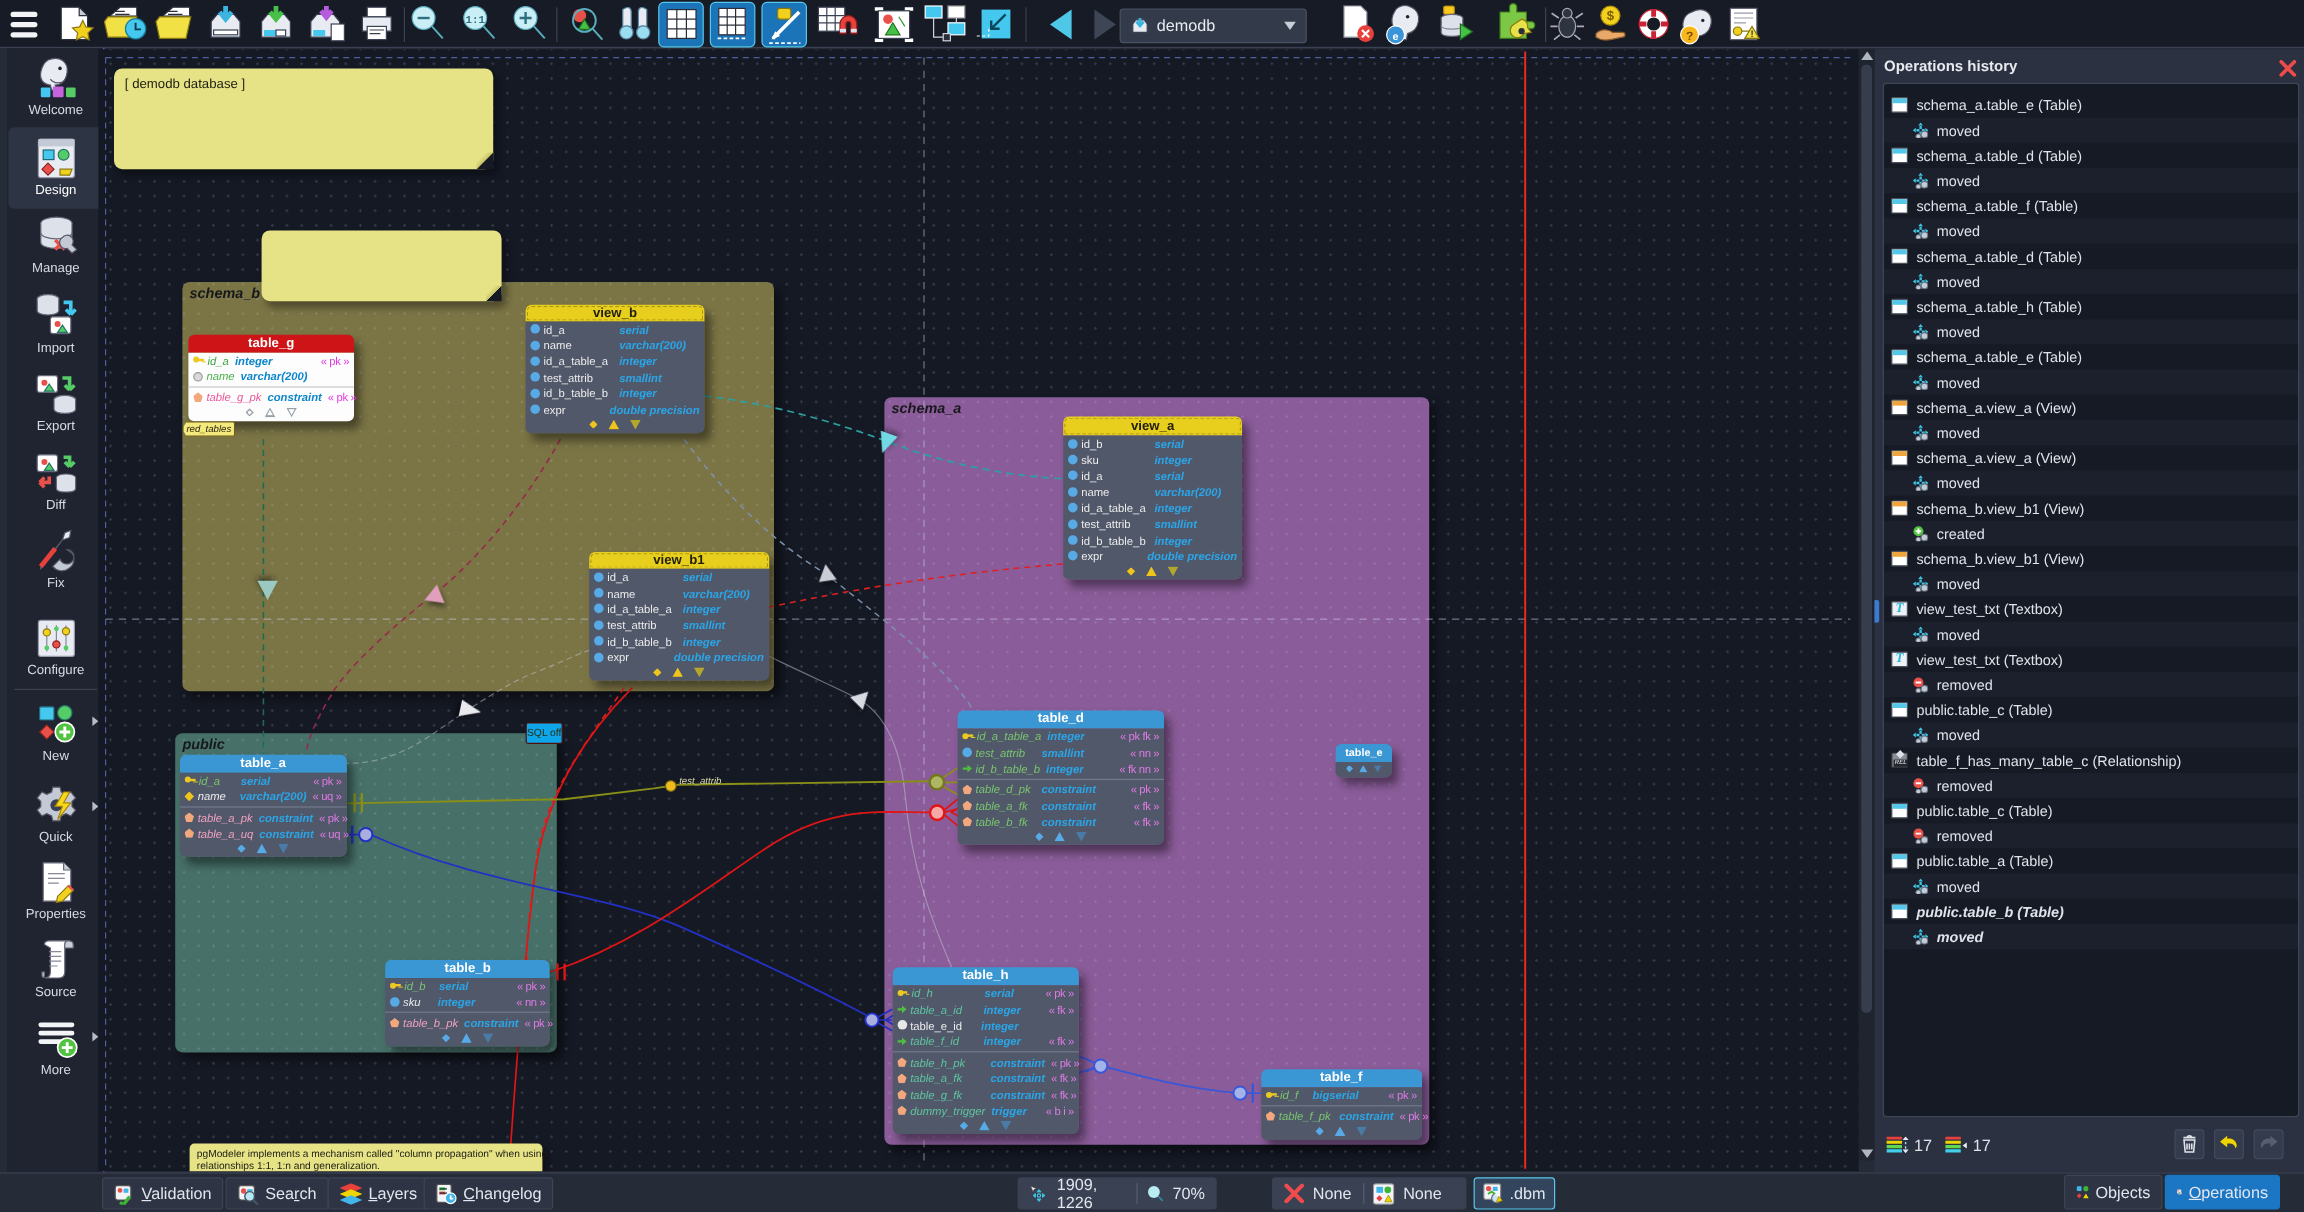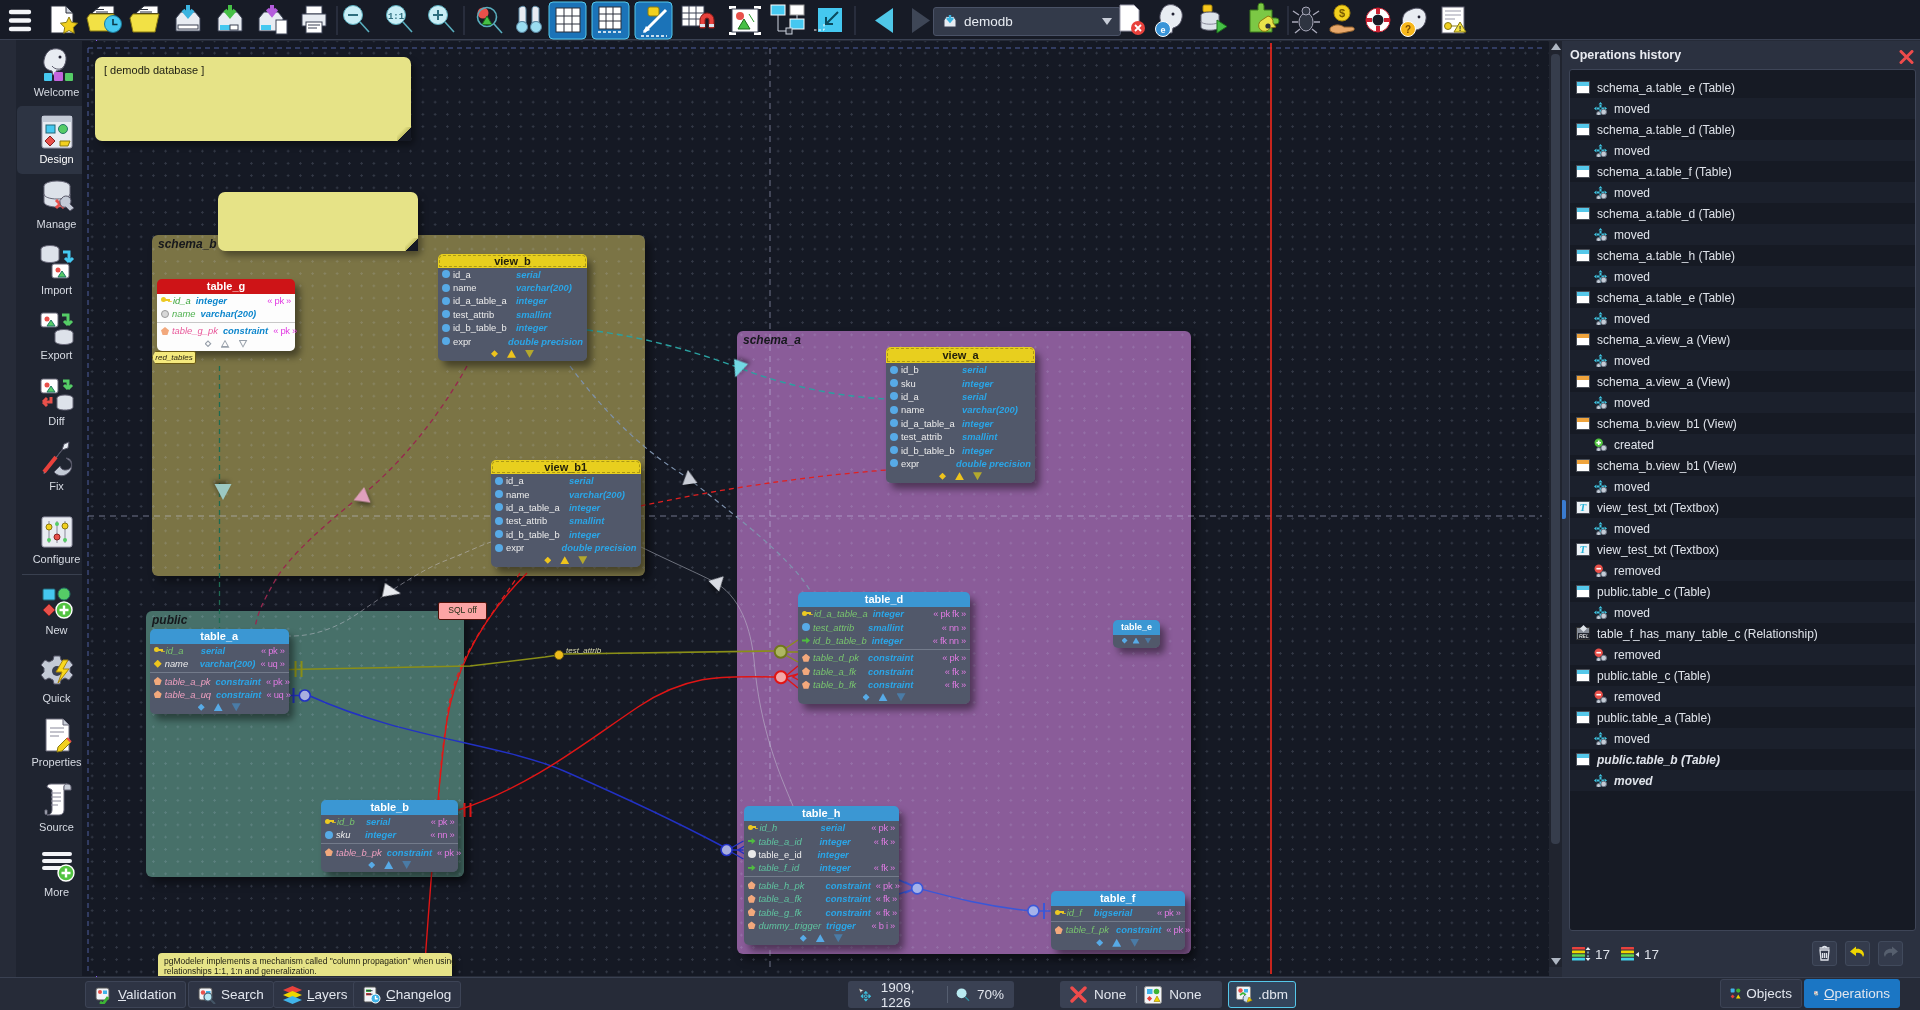--- a/index.html
+++ b/index.html
@@ -1,19 +1,19 @@
 <!DOCTYPE html>
 <html><head><meta charset="utf-8">
 <style>
 *{margin:0;padding:0;box-sizing:border-box}
 html,body{width:1920px;height:1010px;overflow:hidden;background:#262b38;font-family:"Liberation Sans",sans-serif}
 #app{position:relative;width:1920px;height:1010px}
 
 #toolbar{position:absolute;left:0;top:0;width:1920px;height:40px;background:#171b26;border-bottom:1px solid #3a4152}
-#sidebar{position:absolute;left:16px;top:40px;width:81px;height:937px;background:#1f2430;border-right:1px solid #8b5cf6}
+#sidebar{position:absolute;left:6px;top:40px;width:81px;height:937px;background:#1f2430;border-right:1px solid #8b5cf6}
 #canvas{position:absolute;left:82px;top:41px;width:1467px;height:935px;background:#151924;overflow:hidden}
 #canvas .dots{position:absolute;left:0;top:0;right:0;bottom:0;background-image:radial-gradient(circle,rgba(200,212,238,.17) 1px,transparent 1.2px);background-size:12.25px 12.25px;background-position:4px 6px;pointer-events:none;z-index:5}
 
 #panel{position:absolute;left:1562px;top:41px;width:358px;height:936px;background:#2b3140}
 #botbar{position:absolute;left:0;top:977px;width:1920px;height:33px;background:#262b38;border-top:1px solid #3a4152}
 
 .schema{position:absolute;border-radius:6px;box-shadow:5px 6px 8px rgba(0,0,0,.4)}
 .schema b{display:block;font-size:12px;font-style:italic;color:#16181c;padding:2px 0 0 6px;letter-spacing:0}
 
 .tbl{position:absolute;border-radius:6px;box-shadow:5px 6px 7px rgba(0,0,0,.42);font-size:9.4px;z-index:10}
@@ -198,21 +198,21 @@
       <g>
           <rect x="818" y="8" width="24" height="24" fill="#45c8f0"></rect>
           <path d="M838,12 l-12,12 m0,-7 v7 h7" stroke="#0a4a5e" stroke-width="2" fill="none"></path>
           <path d="M814,30 h10 v-6" fill="none" stroke="#fff" stroke-dasharray="2.5,2"></path>
         </g>
       <line x1="855" y1="6" x2="855" y2="35" stroke="#3a4152"></line>
       <path d="M893,8 l-18,12.5 18,12.5z" fill="#4fc8e8"></path>
       <path d="M912,8 l18,12.5 -18,12.5z" fill="#3e4656"></path>
     </svg>
 
-    <div class="abs" style="left:933px;top:7px;width:188px;height:29px;background:#333a4a;border:1px solid #4a5266;border-radius:3px;display:flex;align-items:center;color:#e8ecf2;font-size:13.5px;gap:6px;padding:0 8px">
+    <div class="abs" style="left:933px;top:7px;width:156px;height:29px;background:#333a4a;border:1px solid #4a5266;border-radius:3px;display:flex;align-items:center;color:#e8ecf2;font-size:13.5px;gap:6px;padding:0 8px">
       <svg width="16" height="15" viewBox="0 0 16 15">
           <path d="M2,6 l2.5,-3.5 h7 L14,6 v7 h-12z" fill="#e8ecf2" stroke="#3a4152"></path>
           <path d="M8,1 v6 m-3,-3 l3,3.5 3,-3.5" stroke="#3bb4e0" stroke-width="2.4" fill="none"></path>
         </svg>
       <span>demodb</span>
       <svg width="10" height="7" style="margin-left:auto">
           <path d="M0,0 h10 l-5,7z" fill="#c8cdd8"></path>
         </svg>
     </div>
     <svg class="abs" style="left:1110px;top:0" width="400" height="40" viewBox="0 0 400 40">
@@ -479,21 +479,21 @@
               <span class="mk" style="color:#e23ae2">« pk »</span>
             </div>
           <div class="ft">
               <i class="fd fdo"></i>
               <i class="fu fuo"></i>
               <i class="fv fvo"></i>
             </div>
         </div>
       </div>
       <div class="tag" style="left:70px;top:310px;width:44px;height:13px;font-size:8px;line-height:11px;text-align:center;clip-path:polygon(8% 0,100% 0,100% 100%,8% 100%,0 50%)">red_tables</div>
-      <div class="tag" style="left:356px;top:560.5px;width:49px;height:18px;font-size:8.6px;line-height:14px;text-align:center;background:#fca5a5;border:1.5px solid #501008;color:#243018;font-style:normal">SQL off</div>
+      <div class="tag" style="left:356px;top:560.5px;width:31px;height:18px;font-size:8.6px;line-height:14px;text-align:center;background:#0ea5e9;border:1.5px solid #501008;color:#243018;font-style:normal">SQL off</div>
 
       <div class="tbl" style="left:356px;top:212.5px;width:149px">
         <div class="hd" style="background:#e8cf1e;color:#23200c;height:14px;line-height:14px;outline:1px dashed rgba(120,108,18,.55);outline-offset:-2px">view_b</div>
         <div class="bd">
           <div class="row">
               <i class="ic icd"></i>
               <span class="nmw" style="width:60px">id_a</span>
               <span class="tp">serial</span>
             </div>
           <div class="row">

